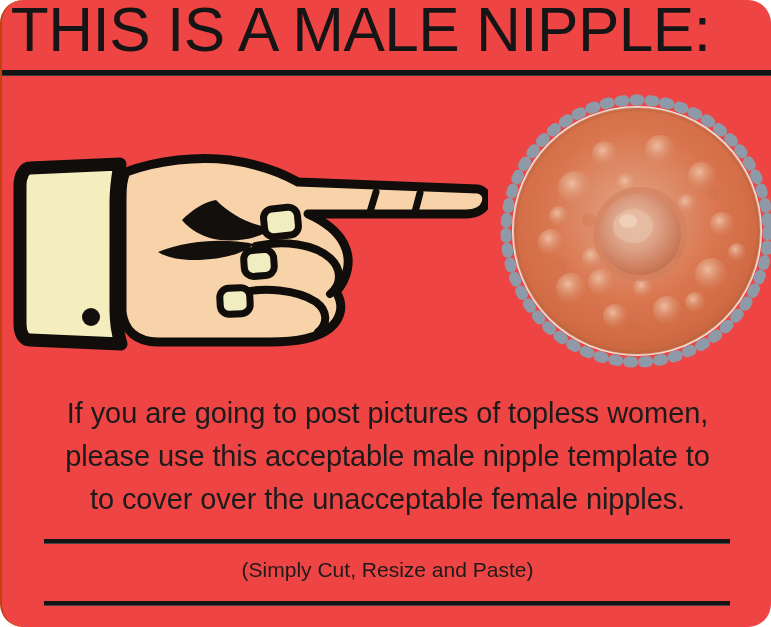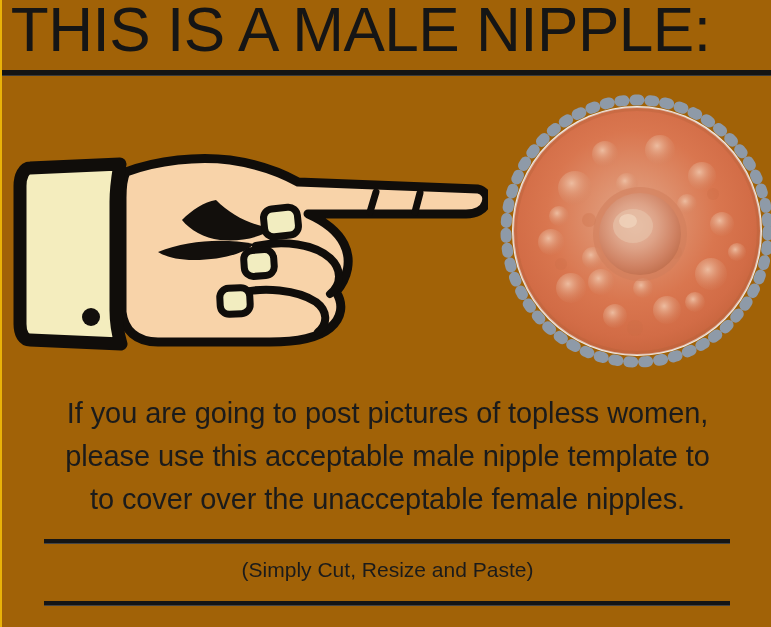--- a/index.html
+++ b/index.html
@@ -7,24 +7,25 @@
     padding: 0;
     background: #ffffff;
   }
   body {
     font-family: "Liberation Sans", sans-serif;
   }
   #poster {
     position: relative;
     width: 771px;
     height: 627px;
-    background: #a16207;
+    background: #ef4444;
     overflow: hidden;
     box-sizing: border-box;
-    border-left: 2px solid #eab308;
+    border-left: 2px solid #c2410c;
+    border-radius: 23px;
   }
 
   
   .headline {
     position: absolute;
     left: 0;
     top: -4px;
     width: 771px;
     height: 66px;
     line-height: 66px;

